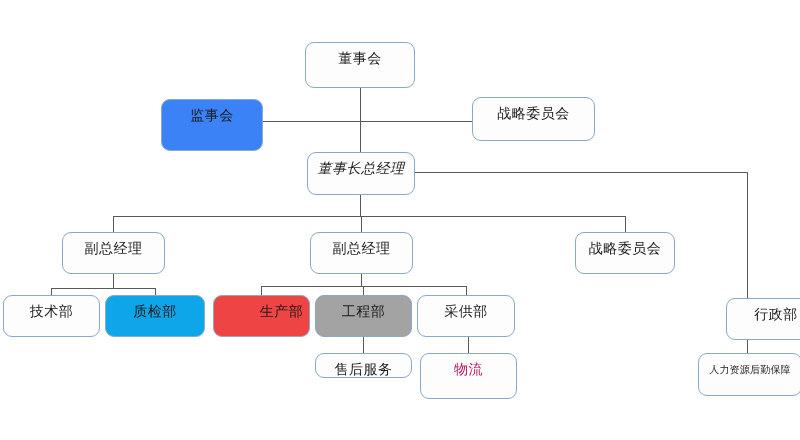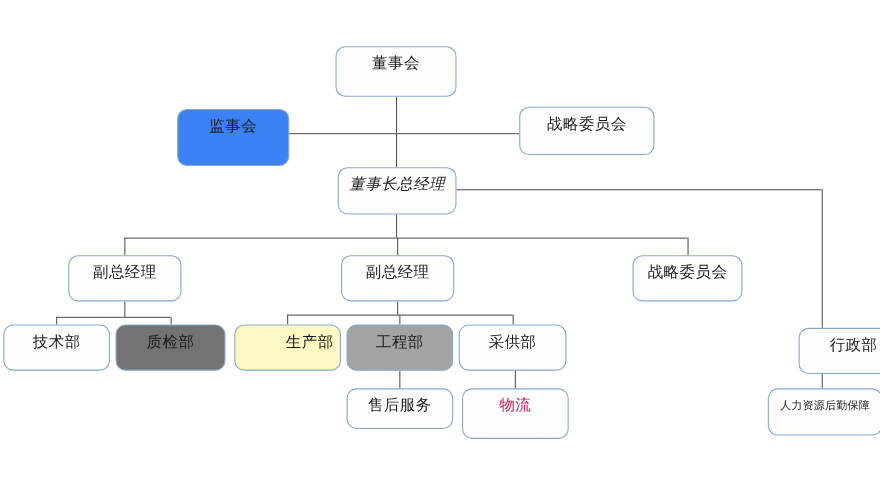--- a/index.html
+++ b/index.html
@@ -72,21 +72,21 @@
     <div class="conn v" style="left: 468px; top: 337px; height: 16px; background: rgb(88, 89, 91);"></div>
     <div class="conn v" style="left: 747px; top: 340px; height: 13px; background: rgb(88, 89, 91);"></div>
     <div class="node" style="left: 305px; top: 42px; width: 110px; height: 46px; border-color: rgb(138, 169, 200); background: rgb(253, 253, 253); color: rgb(26, 26, 26);">董事会</div>
     <div class="node" style="left: 118px; top: 99px; width: 102px; height: 52px; border-color: rgb(138, 169, 200); background: #3b82f6; color: rgb(26, 26, 26); margin-left: 43px;">监事会</div>
     <div class="node" style="left: 472px; top: 97px; width: 123px; height: 44px; border-color: rgb(138, 169, 200); background: rgb(253, 253, 253); color: rgb(26, 26, 26);">战略委员会</div>
     <div class="node" style="left: 307px; top: 152px; width: 108px; height: 43px; border-color: rgb(138, 169, 200); background: rgb(253, 253, 253); color: rgb(26, 26, 26); font-style: italic;">董事长总经理</div>
     <div class="node" style="left: 62px; top: 232px; width: 103px; height: 42px; border-color: rgb(138, 169, 200); background: rgb(253, 253, 253); color: rgb(26, 26, 26);">副总经理</div>
     <div class="node" style="left: 310px; top: 232px; width: 103px; height: 42px; border-color: rgb(138, 169, 200); background: rgb(253, 253, 253); color: rgb(26, 26, 26);">副总经理</div>
     <div class="node" style="left: 575px; top: 232px; width: 100px; height: 42px; border-color: rgb(138, 169, 200); background: rgb(253, 253, 253); color: rgb(26, 26, 26);">战略委员会</div>
     <div class="node" style="left: 3px; top: 295px; width: 97px; height: 42px; border-color: rgb(138, 169, 200); background: rgb(253, 253, 253); color: rgb(26, 26, 26); text-align: right;">技术部</div>
-    <div class="node" style="left: 105px; top: 295px; width: 100px; height: 42px; border-color: rgb(138, 169, 200); background: #737373; color: rgb(26, 26, 26);">质检部</div>
-    <div class="node" style="left: 213px; top: 295px; width: 97px; height: 42px; border-color: rgb(138, 169, 200); background: #fef9c3; color: rgb(26, 26, 26); padding-left: 40px;">生产部</div>
+    <div class="node" style="left: 105px; top: 295px; width: 100px; height: 42px; border-color: rgb(138, 169, 200); background: #0ea5e9; color: rgb(26, 26, 26);">质检部</div>
+    <div class="node" style="left: 213px; top: 295px; width: 97px; height: 42px; border-color: rgb(138, 169, 200); background: #ef4444; color: rgb(26, 26, 26); padding-left: 40px;">生产部</div>
     <div class="node" style="left: 315px; top: 295px; width: 97px; height: 42px; border-color: rgb(138, 169, 200); background: #a3a3a3; color: rgb(26, 26, 26);">工程部</div>
     <div class="node" style="left: 417px; top: 295px; width: 98px; height: 42px; border-color: rgb(138, 169, 200); background: rgb(253, 253, 253); color: rgb(26, 26, 26);">采供部</div>
     <div class="node" style="left: 698px; top: 298px; width: 100px; height: 42px; border-color: rgb(138, 169, 200); background: rgb(253, 253, 253); color: rgb(26, 26, 26); margin-left: 28px;">行政部</div>
-    <div class="node" style="left: 315px; top: 353px; width: 97px; height: 37px; border-color: rgb(138, 169, 200); background: rgb(253, 253, 253); color: rgb(26, 26, 26);">售后服务</div>
+    <div class="node" style="left: 315px; top: 353px; width: 97px; height: 25px; border-color: rgb(138, 169, 200); background: rgb(253, 253, 253); color: rgb(26, 26, 26);">售后服务</div>
     <div class="node" style="left: 420px; top: 353px; width: 97px; height: 46px; border-color: rgb(138, 169, 200); background: rgb(253, 253, 253); color: #be185d;">物流</div>
     <div class="node small" style="left: 698px; top: 353px; width: 104px; height: 43px; border-color: rgb(138, 169, 200); background: rgb(253, 253, 253); color: rgb(26, 26, 26);">人力资源后勤保障</div>
   </div>
 
 </body></html>

